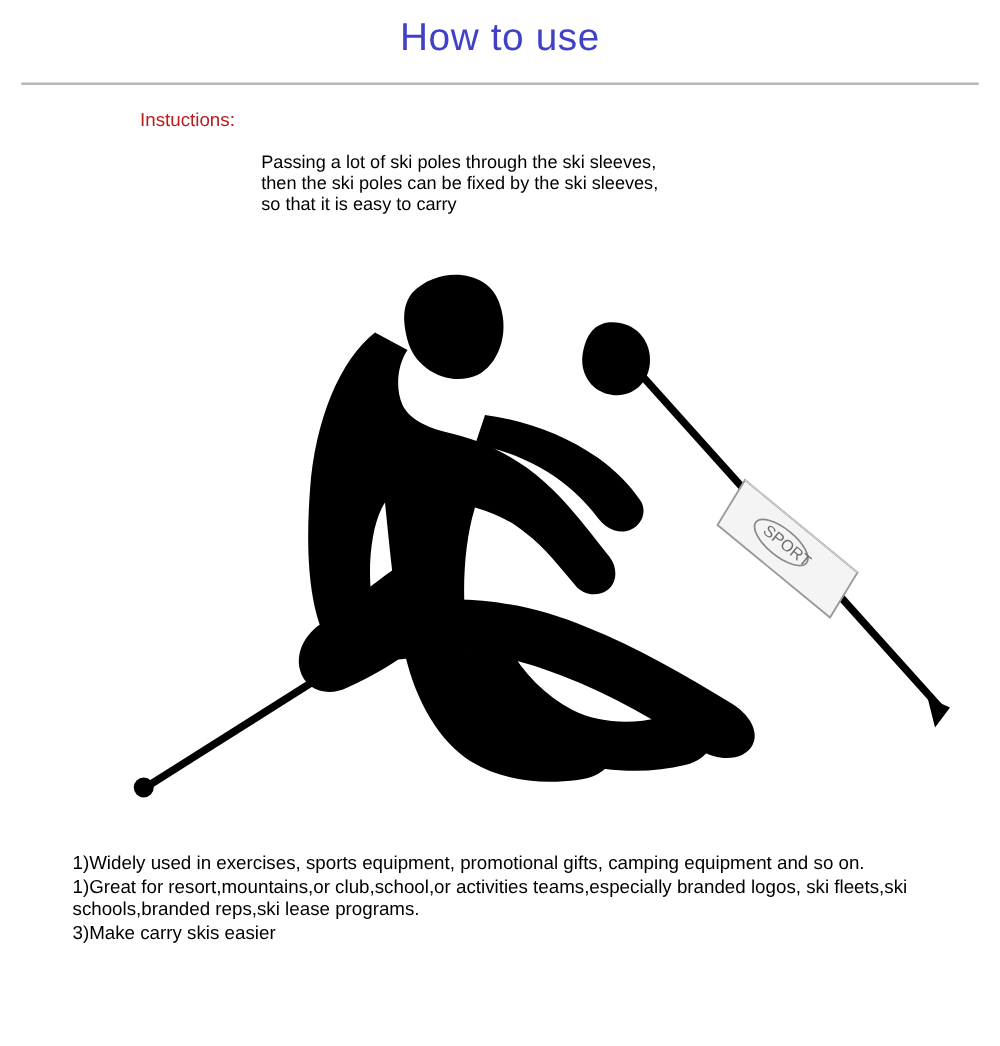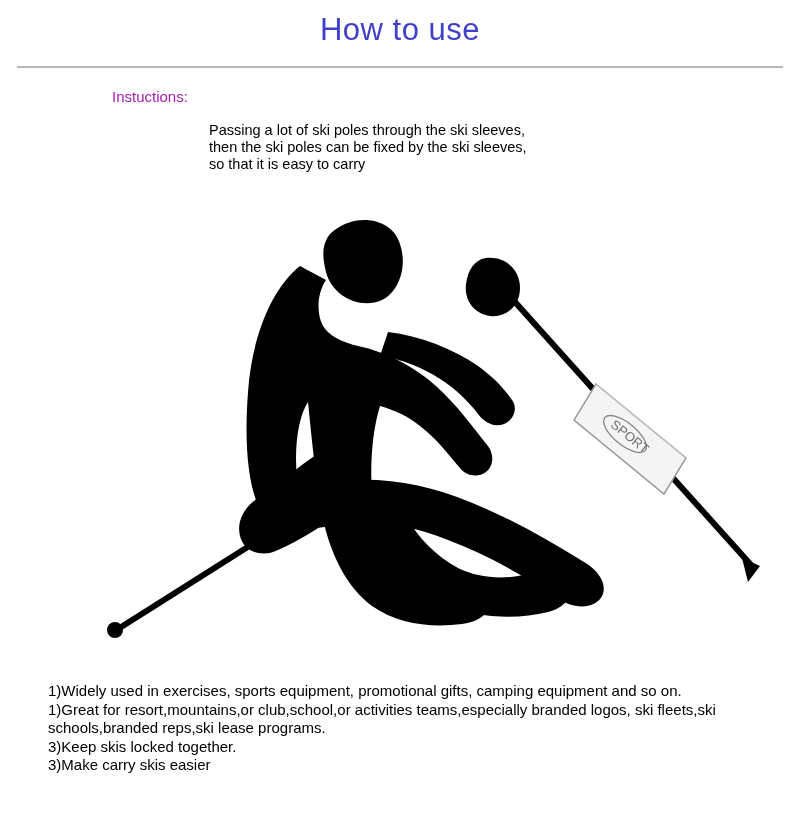--- a/index.html
+++ b/index.html
@@ -33,41 +33,41 @@
     width: 766px;
     height: 2px;
     background: #b8b8b8;
     margin: 18px auto 0 auto;
   }
   .instructions-label {
     position: absolute;
     left: 112px;
     top: 88px;
     font-size: 15px;
-    color: #a21caf;
+    color: #b91c1c;
   }
   .instructions-body {
     position: absolute;
     left: 209px;
     top: 122px;
     font-size: 14.5px;
     line-height: 17px;
     color: #000;
     white-space: pre-line;
   }
   .figure-wrap {
     position: absolute;
     left: 0;
     top: 196px;
     width: 800px;
     height: 460px;
   }
   .bullets {
     position: absolute;
-    left: 48px;
+    left: 58px;
     top: 682px;
     width: 710px;
     font-size: 15px;
     line-height: 18.5px;
     color: #000;
   }
   .bullets div {
     margin: 0;
     padding: 0;
   }
@@ -150,17 +150,16 @@
         <path d="M596 188 L686 262" fill="none" stroke="#cfcfcf" stroke-width="1"></path>
         <ellipse cx="625" cy="238" rx="26" ry="11" fill="none" stroke="#8a8a8a" stroke-width="1.4" transform="rotate(39 625 238)"></ellipse>
         <text x="627" y="244" font-family="'Liberation Sans', sans-serif" font-size="13" fill="#6f6f6f" transform="rotate(39 627 244)" text-anchor="middle">SPORT</text>
       </g>
     </svg>
   </div>
 
   <div class="bullets">
     <div>1)Widely used in exercises, sports equipment, promotional gifts, camping equipment and so on.</div>
     <div>1)Great for resort,mountains,or club,school,or activities teams,especially branded logos, ski fleets,ski schools,branded reps,ski lease programs.</div>
-    <div>3)Keep skis locked together.</div>
     <div>3)Make carry skis easier</div>
   </div>
 
 </div>
 
 </body></html>

